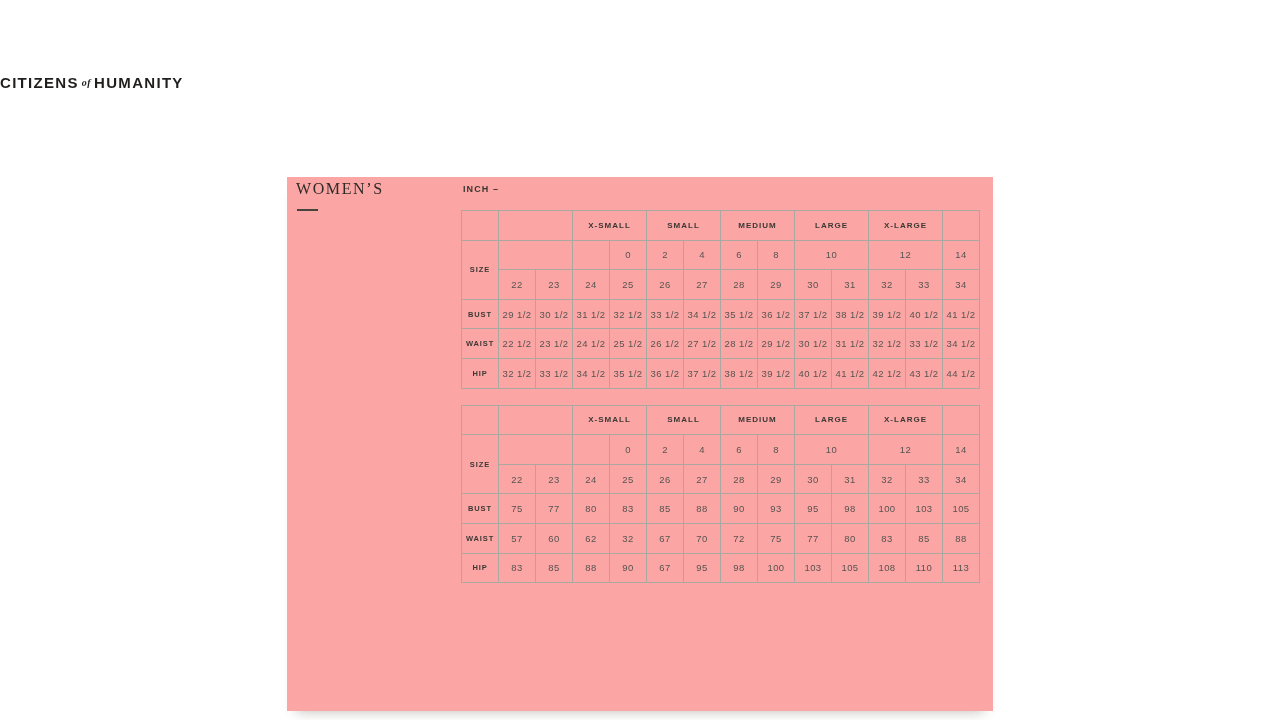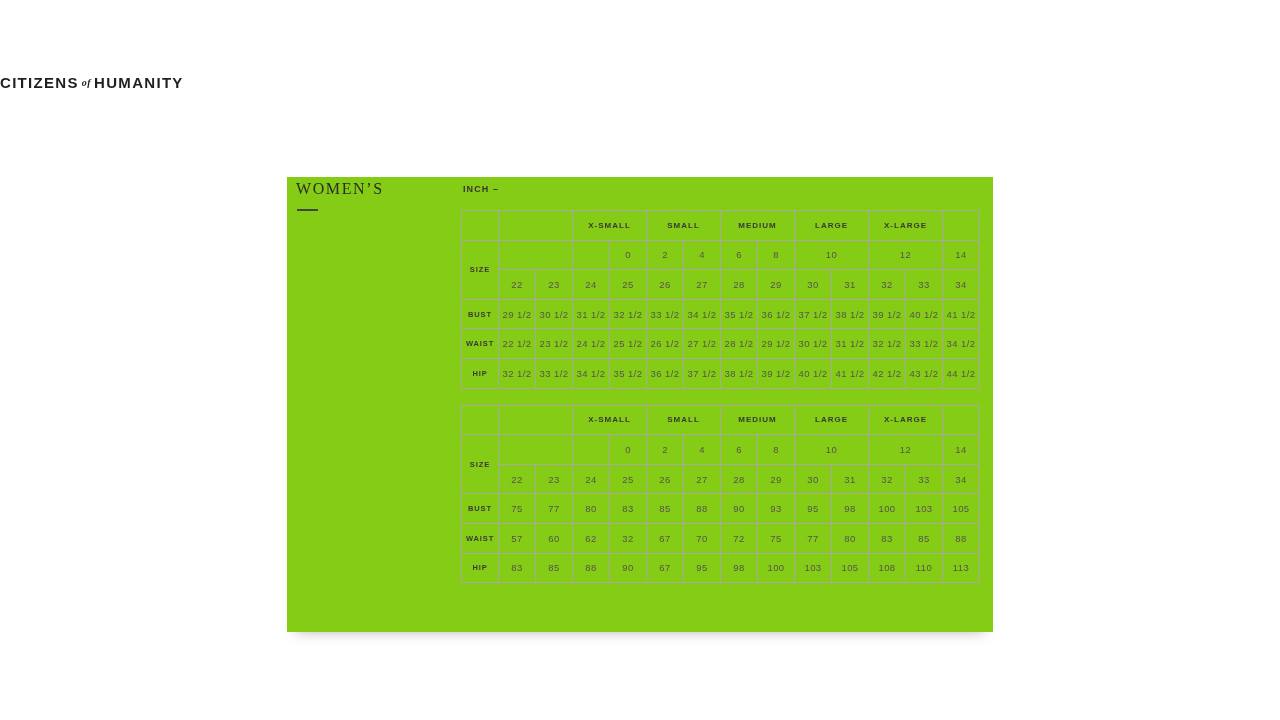--- a/index.html
+++ b/index.html
@@ -30,22 +30,22 @@
     font-size: 10px;
     letter-spacing: 0.5px;
     margin: 0 3px;
     vertical-align: 2px;
   }
 
   
   .panel {
     position: absolute;
     left: 287px; top: 177px;
-    width: 706px; height: 455px;
-    background: #84cc16;
+    width: 706px; height: 534px;
+    background: #fca5a5;
     box-shadow: 0 9px 12px -9px rgba(60,55,50,0.35);
   }
 
   .section-title {
     position: absolute;
     left: 9px; top: 3px;
     font-family: "Liberation Serif", serif;
     font-size: 16px;
     letter-spacing: 1.6px;
     color: #2d2b27;

